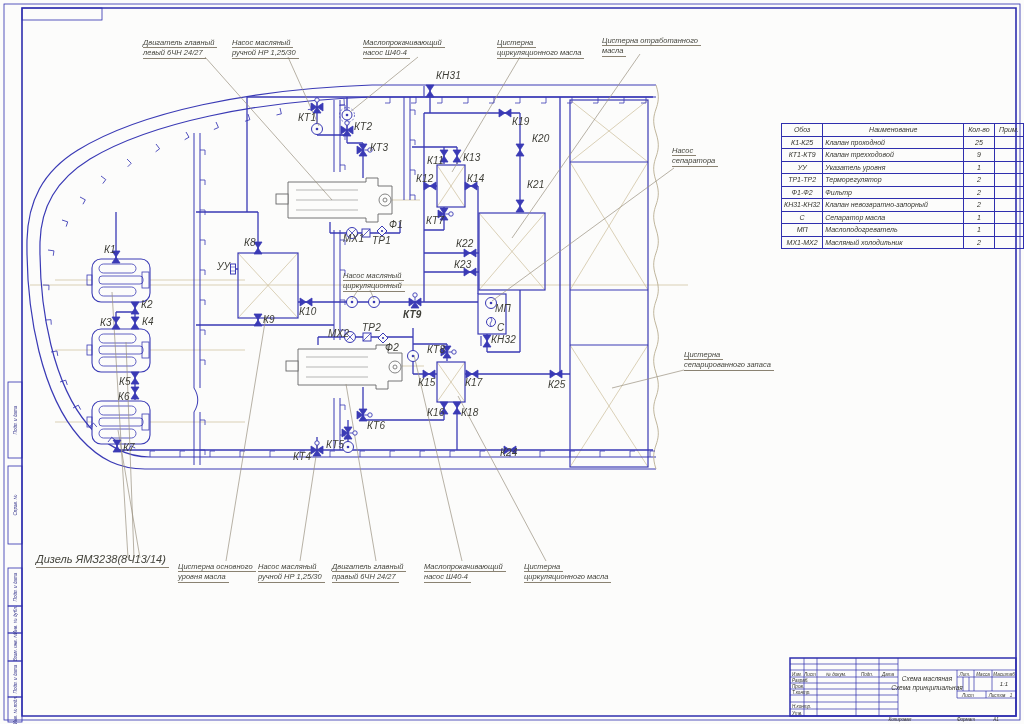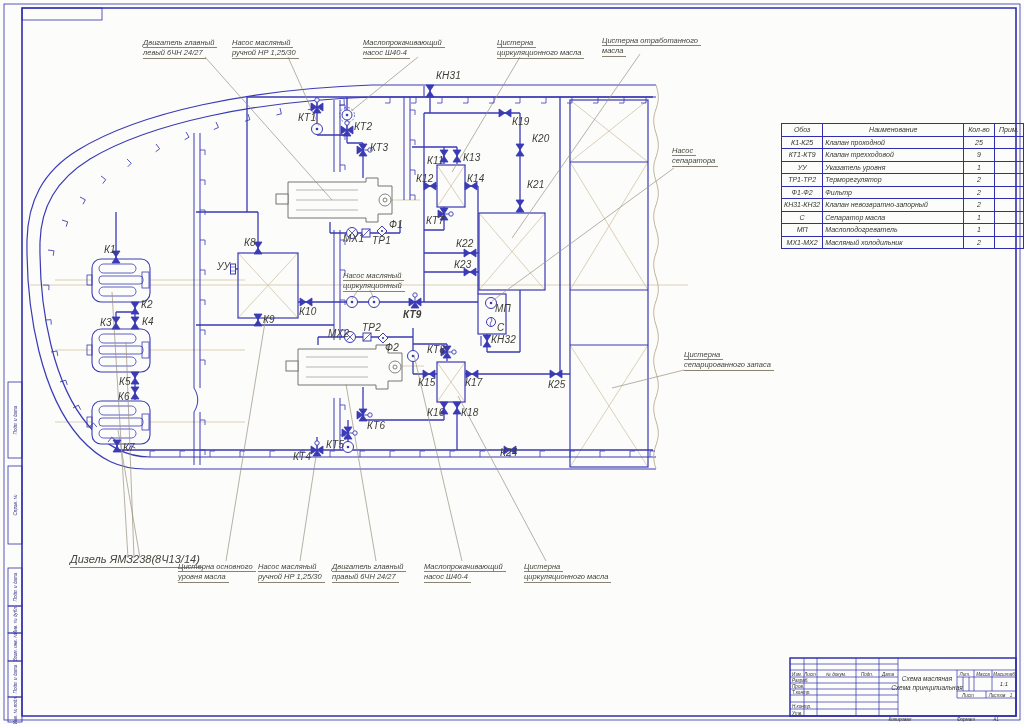--- a/index.html
+++ b/index.html
@@ -496,21 +496,21 @@
       <span class="row"><span class="cl">масла</span></span>
     </div>
     <div class="callout" style="left: 672px; top: 146px;">
       <span class="row"><span class="cl">Насос</span></span>
       <span class="row"><span class="cl">сепаратора</span></span>
     </div>
     <div class="callout" style="left: 684px; top: 350px;">
       <span class="row"><span class="cl">Цистерна</span></span>
       <span class="row"><span class="cl">сепарированного запаса</span></span>
     </div>
-    <div class="callout big" style="left: 36px; top: 553px; margin-left: 34px;">
+    <div class="callout big" style="left: 36px; top: 553px;">
       <span class="row"><span class="cl">Дизель ЯМЗ238(8Ч13/14)</span></span>
     </div>
     <div class="callout" style="left: 178px; top: 562px;">
       <span class="row"><span class="cl">Цистерна основного</span></span>
       <span class="row"><span class="cl">уровня масла</span></span>
     </div>
     <div class="callout" style="left: 258px; top: 562px;">
       <span class="row"><span class="cl">Насос масляный</span></span>
       <span class="row"><span class="cl">ручной НР 1,25/30</span></span>
     </div>

